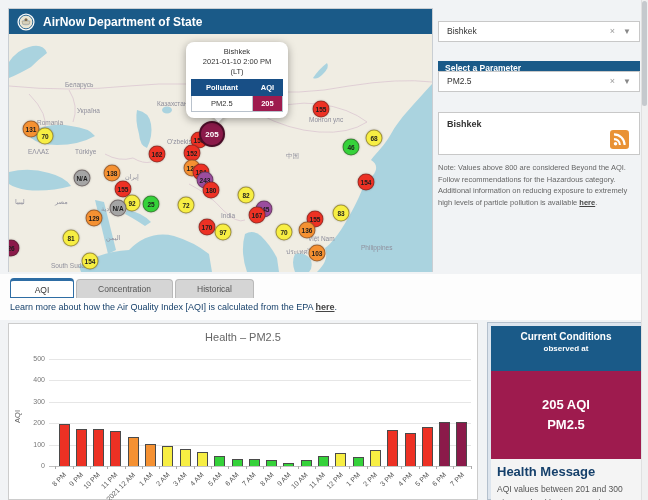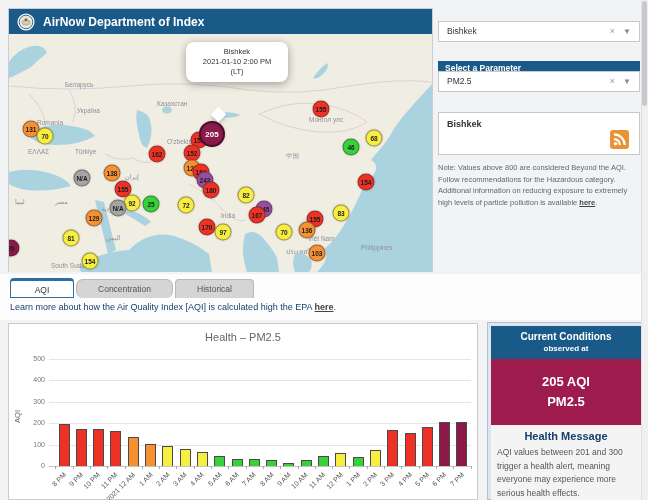--- a/index.html
+++ b/index.html
@@ -45,47 +45,47 @@
   .rss { position:absolute; right:9px; bottom:5px; width:21px; height:19px; cursor:pointer; }
   .note { position:absolute; left:438px; top:162px; width:202px; font-size:7.5px; color:#666; line-height:1.55; }
   .note a, .learn a { color:#444; font-weight:bold; text-decoration:underline; cursor:pointer; }
 
   
   .tabbar { position:absolute; left:10px; top:278px; height:20px; }
   .tab { display:inline-block; height:19px; line-height:18px; text-align:center; font-size:8.5px; color:#555;
     background:#d5d5d5; border:1px solid #b9b9b9; border-bottom:none; border-radius:4px 4px 0 0; margin-right:2px;
     vertical-align:bottom; cursor:pointer; }
   .tab:nth-child(1){ width:64px; }
-  .tab:nth-child(2){ width:97px;border-radius:7px; }
+  .tab:nth-child(2){ width:97px; }
   .tab:nth-child(3){ width:79px; }
   .tab.active { background:#fff; border:1px solid #2e6da4; border-top:3px solid #2e6da4; color:#333; height:20px; }
   .learn { position:absolute; left:10px; top:302px; font-size:9px; color:#17416b; }
   .white-band { position:absolute; left:0; top:274px; width:648px; height:46px; background:#fdfdfd; z-index:-1; }
 
   
   .chart-panel { position:absolute; left:8px; top:323px; width:470px; height:177px; background:#fff; border:1px solid #ccc; overflow:visible; }
   .chart-title { position:absolute; left:0; top:7px; width:100%; text-align:center; font-size:11px; color:#666; }
   .ylab { position:absolute; left:2px; top:88px; font-size:7.5px; color:#666; transform:rotate(-90deg); transform-origin:center; }
   .gridline { position:absolute; height:1px; background:#e6e6e6; left:40px; width:422px; }
   .gridline.zero { background:#c2c2c2; }
   .ytick { position:absolute; left:10px; width:26px; text-align:right; font-size:7px; color:#777; }
   .bar { position:absolute; width:11px; border:1px solid #4a4a4a; border-bottom:none; cursor:pointer; }
   .xtick { position:absolute; width:1px; height:3px; background:#aaa; top:142px; }
   .xlabel { position:absolute; transform:rotate(-45deg); transform-origin:100% 0; font-size:7px; color:#555; white-space:nowrap; top:147px; }
 
   
   .cc-panel { position:absolute; left:487px; top:322px; width:158px; height:178px; background:#dde5ee; border:1px solid #b4c0cd; padding:3px; }
-  .cc-head { background:#1a5a88; color:#fff; text-align:center; padding:5px 2px 6px 2px; }
+  .cc-head { background:#1a5a88; color:#fff; text-align:center; padding:5px 2px 18px 2px; }
   .cc-head .l1 { font-size:10px; font-weight:bold; }
   .cc-head .l2 { font-size:8px; font-weight:bold; margin-top:2px; }
   .cc-head .l3 { font-size:9.5px; font-weight:bold; margin-top:2px; }
-  .cc-aqi { background:#9e1b4e; color:#fff; text-align:center; padding:13px 2px; }
+  .cc-aqi { background:#9e1b4e; color:#fff; text-align:center; padding:24px 2px; }
   .cc-aqi div { font-size:13px; font-weight:bold; line-height:1.55; }
   .cc-health { background:#f4f4f4; padding:5px 6px; }
-  .cc-health .hh { text-align:center; font-size:11px; font-weight:bold; color:#15406b; }
+  .cc-health .hh { text-align:left; font-size:13px; font-weight:bold; color:#15406b; }
   .cc-health .ht { font-size:8.5px; color:#555; line-height:1.6; margin-top:4px; }
 
   
   .scroll-track { position:absolute; right:0; top:0; width:7px; height:500px; background:#f0f0f0; border-left:1px solid #e0e0e0; }
   .scroll-thumb { position:absolute; right:1px; top:1px; width:5px; height:105px; background:#c5c9cd; border-radius:3px; cursor:pointer; }
 </style>
 </head>
 <body>
 
 <div id="stage">
@@ -93,21 +93,21 @@
 
   <div class="map-card">
     <div class="app-header">
       <svg class="seal" viewBox="0 0 20 20">
         <circle cx="10" cy="10" r="9.5" fill="#ffffff"></circle>
         <circle cx="10" cy="10" r="7.6" fill="#ece6d3" stroke="#1a5a88" stroke-width="1"></circle>
         <ellipse cx="10" cy="10.6" rx="4.6" ry="3.4" fill="#b8c9d8"></ellipse>
         <circle cx="10" cy="7.6" r="1.7" fill="#7c6a4f"></circle>
         <path d="M5.5 9 L14.5 9 L13.5 12.5 L6.5 12.5 Z" fill="#d8d2bd" stroke="#8a7a5c" stroke-width="0.4"></path>
       </svg>
-      <div class="app-title">AirNow Department of Index</div>
+      <div class="app-title">AirNow Department of State</div>
     </div>
 
     <div class="map">
       <svg class="water" width="423" height="238" viewBox="0 0 423 238">
 
         <g fill="#aad3df">
           <path d="M0,28 Q8,16 20,13 Q34,9 38,19 Q30,25 22,33 Q10,40 0,44 Z"></path>
           <path d="M22,98 Q40,88 62,92 Q80,94 86,102 Q70,111 48,111 Q30,111 22,104 Z"></path>
           <path d="M128,76 Q140,78 142,90 Q144,102 138,114 Q131,112 130,100 Q126,86 128,76 Z"></path>
           <ellipse cx="158" cy="76" rx="5" ry="3.5"></ellipse>
@@ -185,20 +185,32 @@
           <div class="aqi-marker" style="left: 306px; top: 185px; background: rgb(237, 49, 36);">155</div>
           <div class="aqi-marker" style="left: 298px; top: 196px; background: rgb(245, 145, 50);">136</div>
           <div class="aqi-marker" style="left: 275px; top: 198px; background: rgb(247, 238, 67);">70</div>
           <div class="aqi-marker" style="left: 308px; top: 219px; background: rgb(245, 145, 50);">103</div>
         </div>
 
       <div class="map-popup">
         <div class="pp-line">Bishkek</div>
         <div class="pp-line">2021-01-10 2:00 PM</div>
         <div class="pp-line">(LT)</div>
+        <table class="pp-table">
+          <tbody>
+              <tr>
+            <th>Pollutant</th>
+            <th>AQI</th>
+          </tr>
+          <tr>
+            <td class="pp-td-poll">PM2.5</td>
+            <td class="pp-td-aqi">205</td>
+          </tr>
+        </tbody>
+          </table>
       </div>
       <div class="popup-tail"></div>
     </div>
   </div>
 
   <div class="sb-select" style="left:438px; top:21px;">
     <span>Bishkek</span>
     <span class="sb-clear">×</span>
     <span class="sb-caret">▼</span>
   </div>
@@ -219,21 +231,21 @@
       <path d="M5 5.5 a13.5 13.5 0 0 1 13.5 13.5" fill="none" stroke="#fff" stroke-width="2.6"></path>
     </svg>
   </div>
 
   <div class="note">
     <span>Note: Values above 800 are considered Beyond the AQI. Follow recommendations for the Hazardous category. Additional information on reducing exposure to extremely high levels of particle pollution is available </span><a>here</a><span>.</span>
   </div>
 
   <div class="tabbar"><div class="tab active">AQI</div><div class="tab">Concentration</div><div class="tab">Historical</div></div>
   <div class="learn">
-    <span>Learn more about how the Air Quality Index [AQI] is calculated high the EPA </span><a>here</a><span>.</span>
+    <span>Learn more about how the Air Quality Index [AQI] is calculated from the EPA </span><a>here</a><span>.</span>
   </div>
 
   <div class="chart-panel">
     <div class="chart-title">Health – PM2.5</div>
     <div class="ylab">AQI</div>
     <div style="position:absolute; inset:0;">
         <div class="gridline zero" style="top: 142px;"></div>
         <div class="ytick" style="top: 138px;">0</div>
         <div class="gridline" style="top: 120.6px;"></div>
         <div class="ytick" style="top: 116.6px;">100</div>

